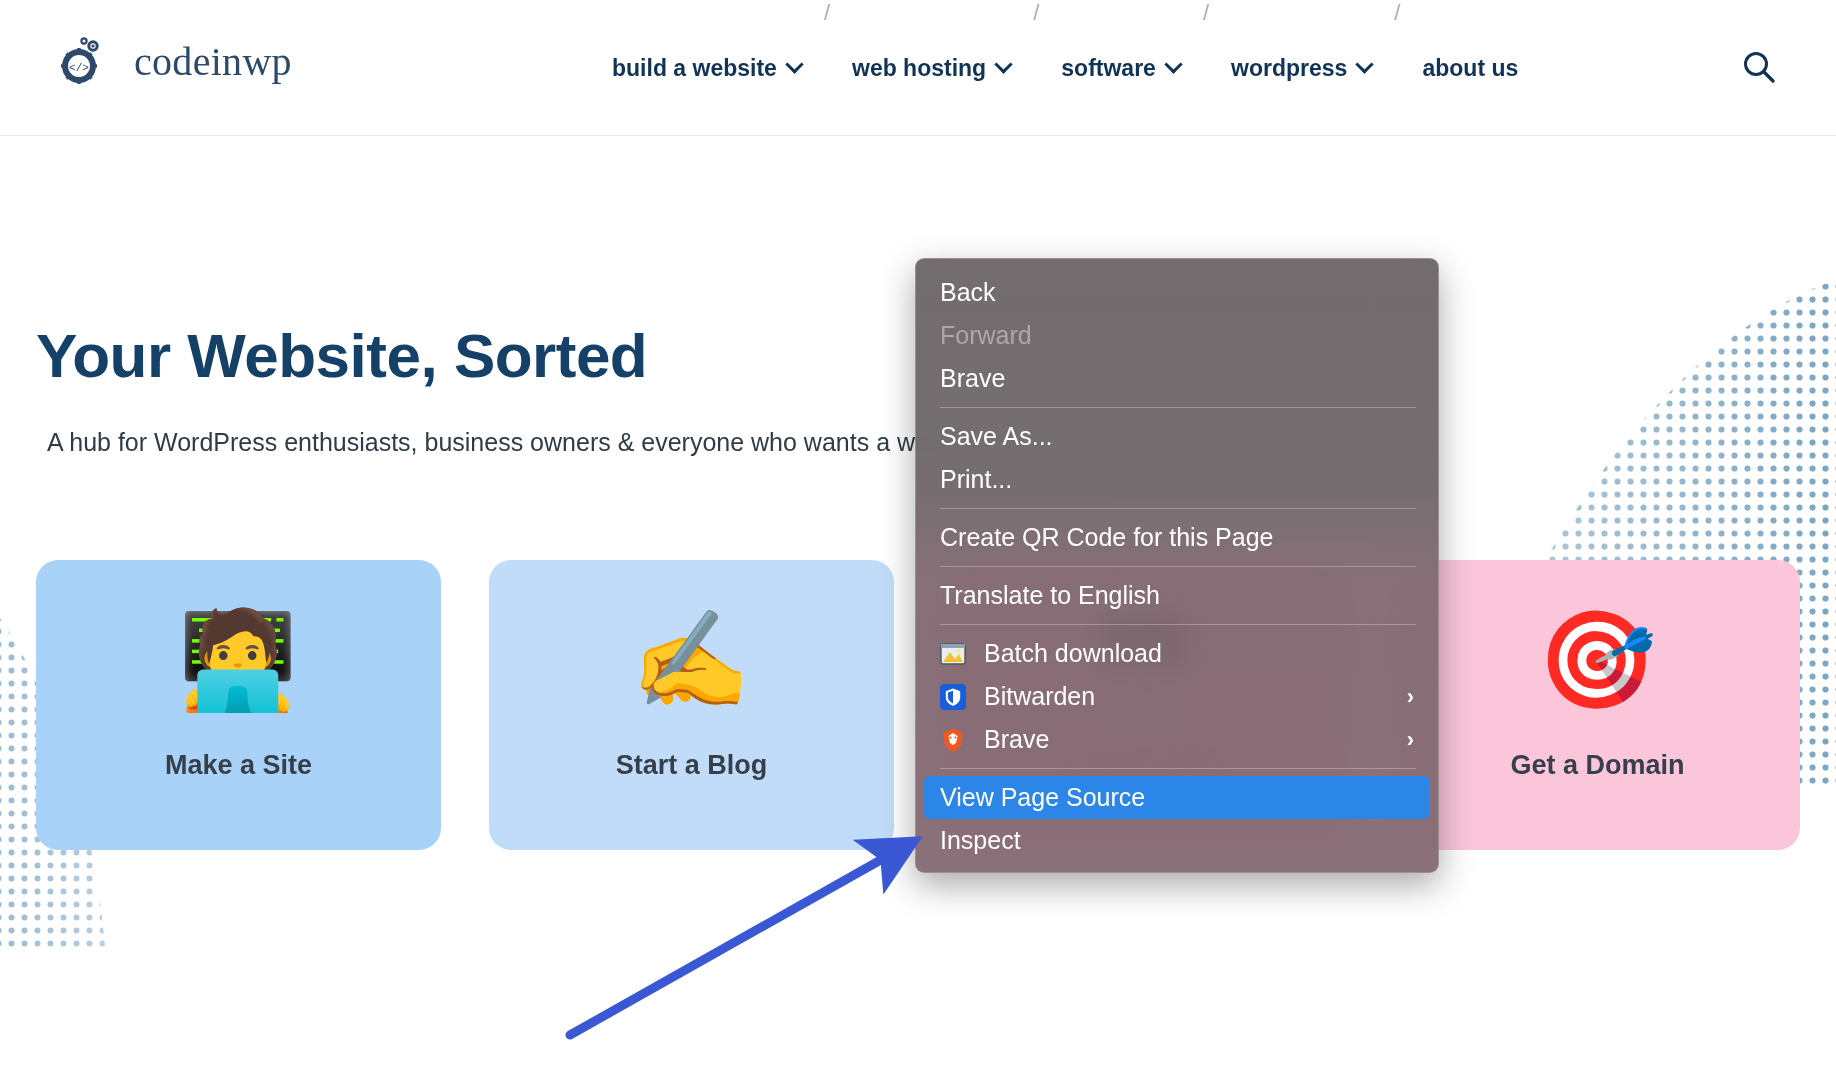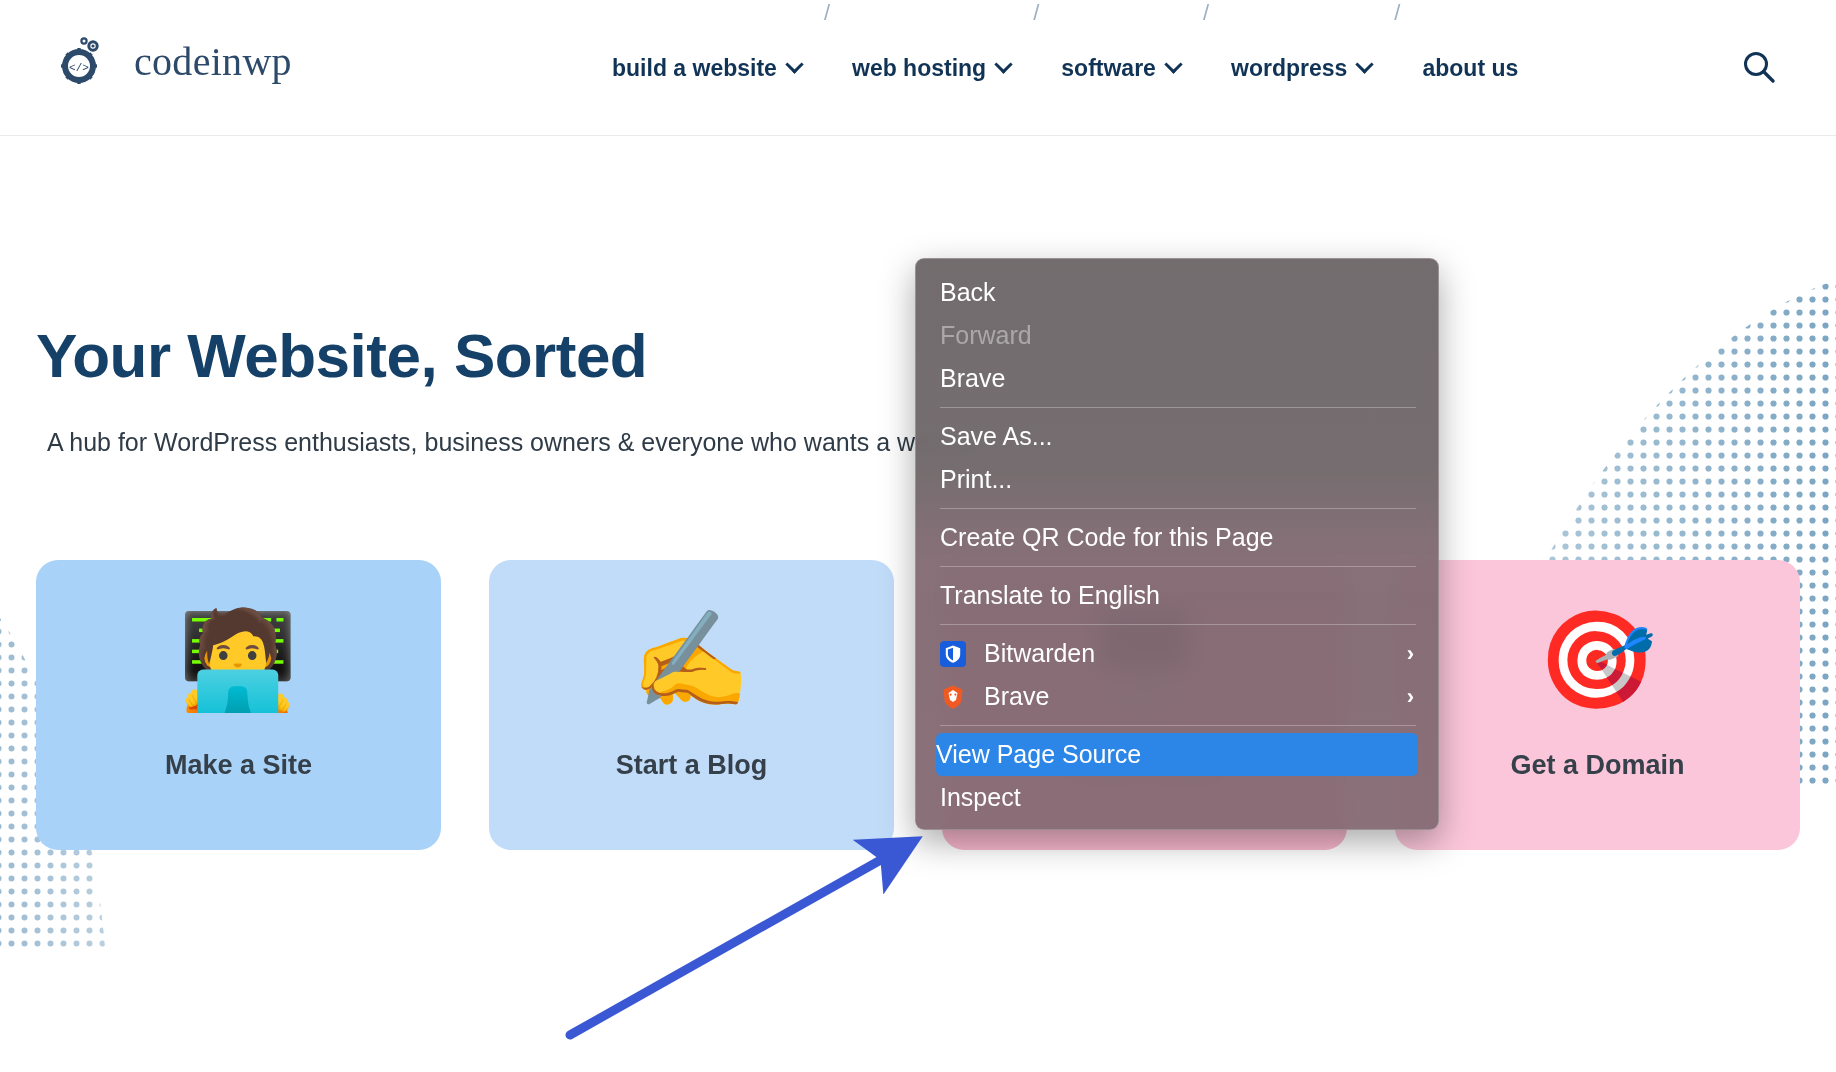--- a/index.html
+++ b/index.html
@@ -87,21 +87,21 @@
     background:linear-gradient(180deg, rgba(105,105,105,.55) 0%, rgba(105,105,105,.5) 36%, rgba(150,110,125,.30) 52%, rgba(160,112,130,.33) 100%);
     pointer-events:none;
   }
   .mi {
     position:relative; z-index:2;
     height:43px; display:flex; align-items:center;
     padding:0 18px 0 24px;
     font-size:25px; color:#ffffff; white-space:nowrap; cursor:pointer;
   }
   .mi.disabled { color:rgba(255,255,255,0.40); cursor:default; }
-  .mi.sel { background:#2b86e8; border-radius:6px; margin:0 20px; padding-left:0; }
+  .mi.sel { background:#2b86e8; border-radius:6px; margin:0 8px; padding-left:16px; }
   .mi .mi-ico { width:30px; margin-right:14px; display:flex; align-items:center; }
   .mi .mi-lbl { flex:1; }
   .mi .submenu-arrow {
     font-size:22px; color:#ffffff; font-weight:bold;
     margin-left:auto; padding-right:6px;
   }
   .msep {
     position:relative; z-index:2;
     height:1px; background:rgba(255,255,255,0.28);
     margin:7px 22px 7px 24px;
@@ -271,20 +271,31 @@
     </div>
 
     <div class="msep"></div>
 
     <div class="mi">
       <span class="mi-lbl">Translate to English</span>
     </div>
 
     <div class="msep"></div>
 
+    <div class="mi">
+      <span class="mi-ico">
+        <svg class="favicon" viewBox="0 0 26 26">
+          <rect x="1" y="3" width="24" height="20" rx="2" fill="#e9eef4" stroke="#4a5560" stroke-width="1.4"></rect>
+          <rect x="1" y="3" width="24" height="4" fill="#8fa2b5"></rect>
+          <path d="M3 21 L10 11 L15 18 L19 13 L23 21 Z" fill="#f4c430"></path>
+          <circle cx="19" cy="10" r="2.2" fill="#ffe680"></circle>
+        </svg>
+      </span>
+      <span class="mi-lbl">Batch download</span>
+    </div>
 
     <div class="mi">
       <span class="mi-ico">
         <svg class="favicon" viewBox="0 0 26 26">
           <rect width="26" height="26" rx="3" fill="#175ddc"></rect>
           <path d="M13 4.5 L20.2 7.2 L20.2 13.2 C20.2 17.4 17.1 20.3 13 21.8 C8.9 20.3 5.8 17.4 5.8 13.2 L5.8 7.2 Z" fill="#ffffff"></path>
           <path d="M13 6.8 L13 19.4 C10 18.2 7.9 16.1 7.9 13.1 L7.9 8.6 Z" fill="#175ddc"></path>
         </svg>
       </span>
       <span class="mi-lbl">Bitwarden</span>

